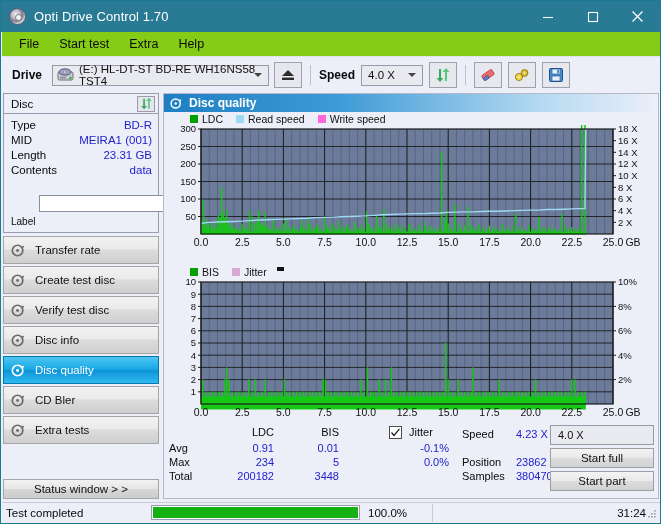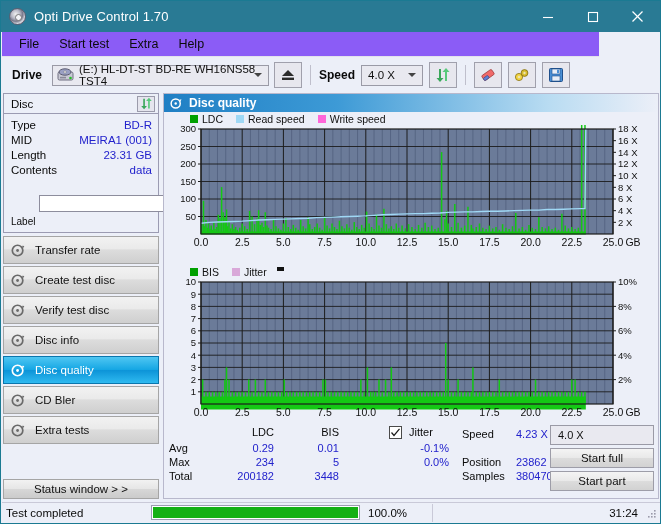--- a/index.html
+++ b/index.html
@@ -38,22 +38,22 @@
   }
   .wbtn {
     width: 45px; height: 31px; display:flex; align-items:center; justify-content:center;
     color:#fff; font-size:13px; line-height:1;
   }
   .wbtn svg { display:block; }
   #win-controls { position:absolute; right:0; top:0; display:flex; }
 
   
   #menubar {
-    position: absolute; left: 1px; top: 31px; width: 597px; height: 25px;
-    background: #8b5cf6;
+    position: absolute; left: 1px; top: 31px; width: 658px; height: 25px;
+    background: #84cc16;
     display:flex; align-items:center;
     border-bottom: 1px solid #e2e2ec;
   }
   .menu-item {
     font-size: 12.5px; color: #0b0b0b; padding: 3px 9px; margin-left: 2px;
   }
   #menubar .menu-item:first-child { margin-left: 8px; }
 
   
   #toolbar {
@@ -179,21 +179,21 @@
     background:#eceff8; display:flex; align-items:center;
     border-top:1px solid #c9c9d8;
   }
   #status-text { font-size:11.5px; color:#0a0a0a; margin-left:4px; width:145px; }
   #progress-outer {
     width:209px; height:15px; background:#ffffff; border:1px solid #9c9cb0; position:relative;
   }
   #progress-fill { position:absolute; left:1px; top:1px; bottom:1px; background:#14b014; }
   #progress-pct { font-size:11.5px; color:#0a0a0a; margin-left:8px; width:64px; }
   #sb-sep { width:1px; height:18px; background:#c9c9d8; }
-  #elapsed { font-size:11.5px; color:#0a0a0a; margin-left:auto; margin-right:22px; }
+  #elapsed { font-size:11.5px; color:#0a0a0a; margin-left:auto; margin-right:14px; }
   #grip {
     position:absolute; right:3px; bottom:3px; width:10px; height:10px;
   }
 </style>
 </head>
 <body>
 
 <div id="app">
 
   <div id="titlebar">
@@ -930,21 +930,21 @@
         <svg width="11" height="11" viewBox="0 0 11 11">
             <polyline points="1.5,5.5 4,8.5 9.5,1.8" fill="none" stroke="#1a1a1a" stroke-width="1.2"></polyline>
           </svg>
       </div>
       <div class="st" style="left:245px;top:2px;">Jitter</div>
 
       <div class="st" style="left:5px;top:18px;">Avg</div>
       <div class="st" style="left:5px;top:32px;">Max</div>
       <div class="st" style="left:5px;top:46px;">Total</div>
 
-      <div class="st v r" style="left:50px;top:18px;width:60px">0.29</div>
+      <div class="st v r" style="left:50px;top:18px;width:60px">0.91</div>
       <div class="st v r" style="left:50px;top:32px;width:60px">234</div>
       <div class="st v r" style="left:50px;top:46px;width:60px">200182</div>
 
       <div class="st v r" style="left:115px;top:18px;width:60px">0.01</div>
       <div class="st v r" style="left:115px;top:32px;width:60px">5</div>
       <div class="st v r" style="left:115px;top:46px;width:60px">3448</div>
 
       <div class="st v r" style="left:225px;top:18px;width:60px">-0.1%</div>
       <div class="st v r" style="left:225px;top:32px;width:60px">0.0%</div>
 

